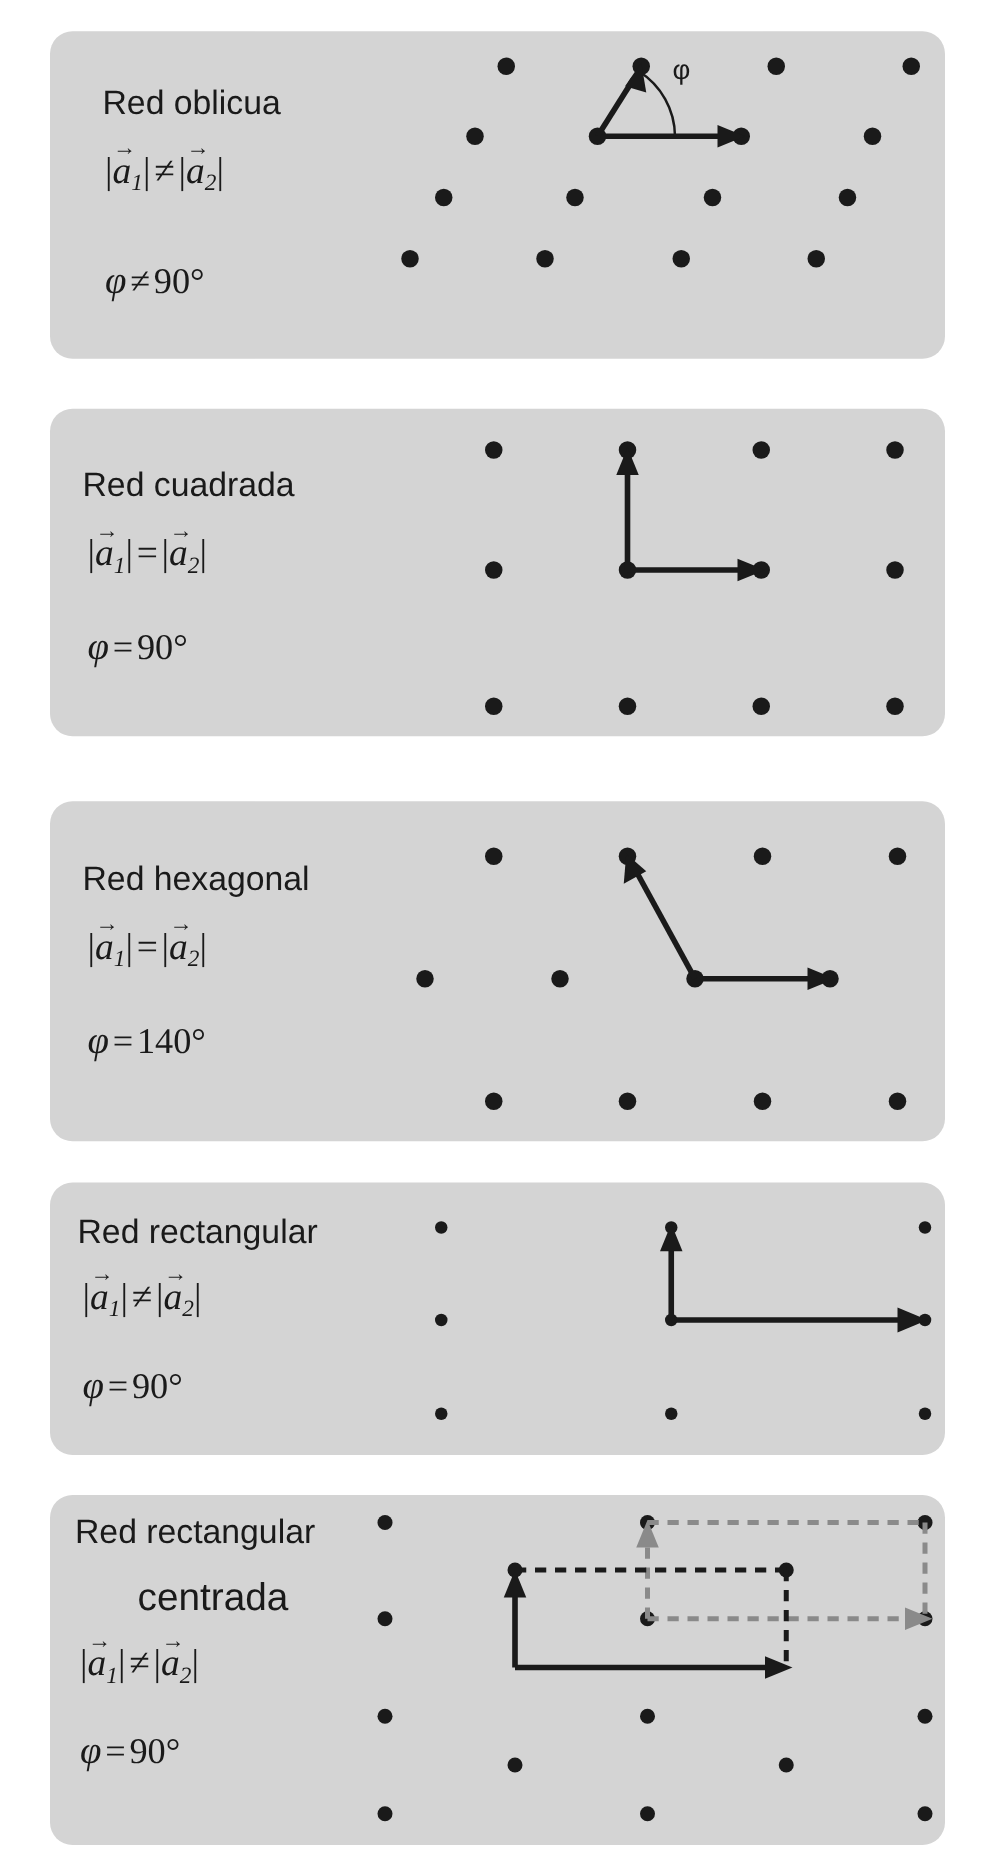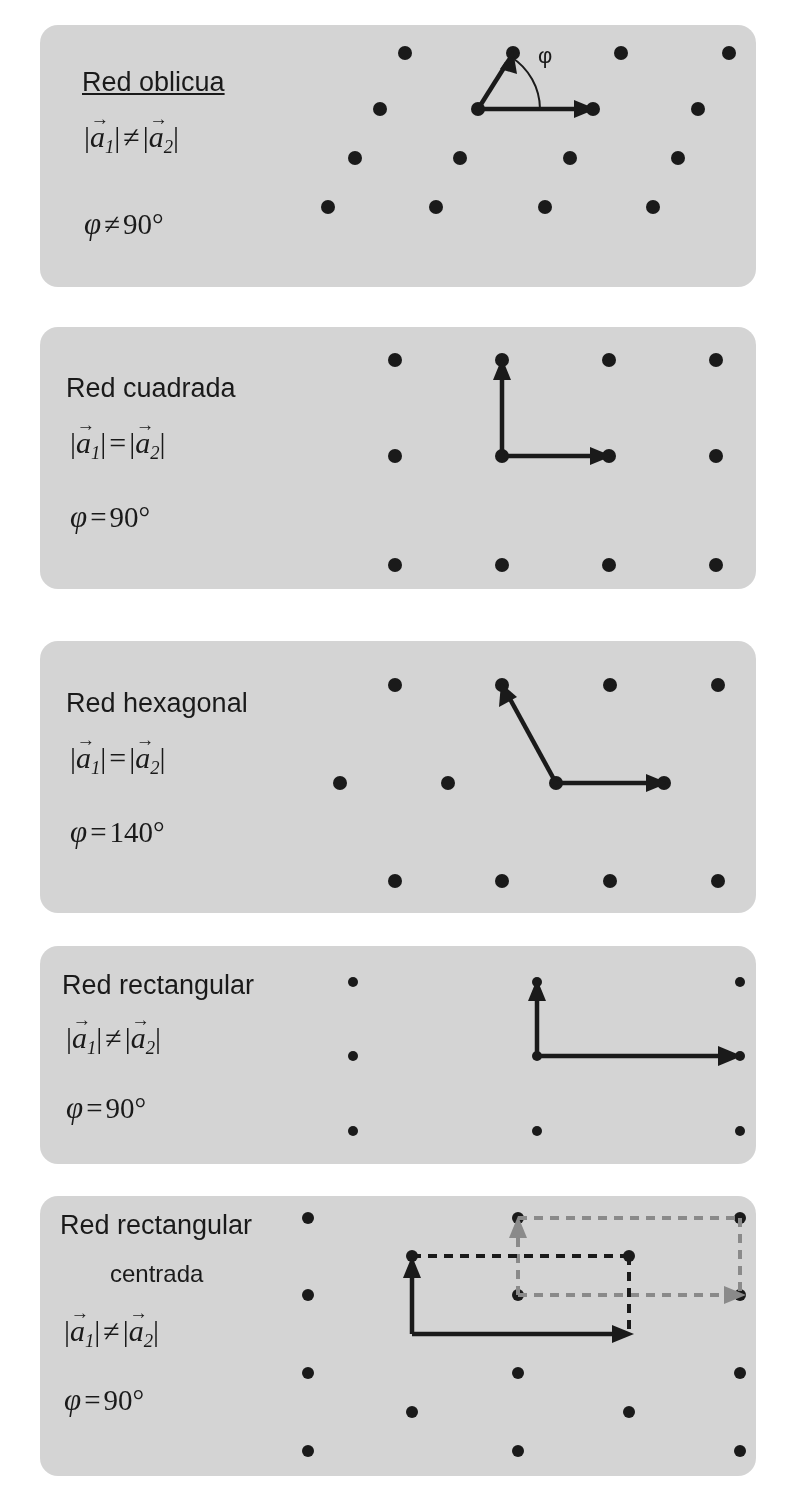--- a/index.html
+++ b/index.html
@@ -26,21 +26,21 @@
     box-sizing: border-box;
   }
   .panel-title {
     position: absolute;
     font-size: 27px;
     color: #1a1a1a;
     font-family: "Liberation Sans", sans-serif;
     white-space: nowrap;
   }
   .panel-title.second-line {
-    font-size: 24px;
+    font-size: 31px;
   }
   .formula {
     position: absolute;
     font-family: "Liberation Serif", serif;
     color: #1a1a1a;
     white-space: nowrap;
   }
   .f-vec {
     font-size: 30px;
     font-style: italic;
@@ -118,21 +118,21 @@
     fill: #1a1a1a;
   }
 </style>
 </head>
 <body>
 
 <div class="page">
 
   <div class="panel" style="left:40px; top:25px; width:716px; height:262px;">
 
-    <div class="panel-title" style="left:42px; top:42px;text-decoration:underline;">Red oblicua</div>
+    <div class="panel-title" style="left:42px; top:42px;">Red oblicua</div>
 
     <div class="formula f-vec" style="left:44px; top:95px;">
       <span class="bar">|</span><span class="vecsym">a<span class="arrow">→</span><span class="sub">1</span></span><span class="bar">|</span><span class="op">≠</span><span class="bar">|</span><span class="vecsym">a<span class="arrow">→</span><span class="sub">2</span></span><span class="bar">|</span>
     </div>
 
     <div class="formula f-ang" style="left:44px; top:168px;margin-top:13px;">
       <span class="phi">φ</span><span class="op">≠</span><span>90°</span>
     </div>
 
     <svg width="716" height="262">

